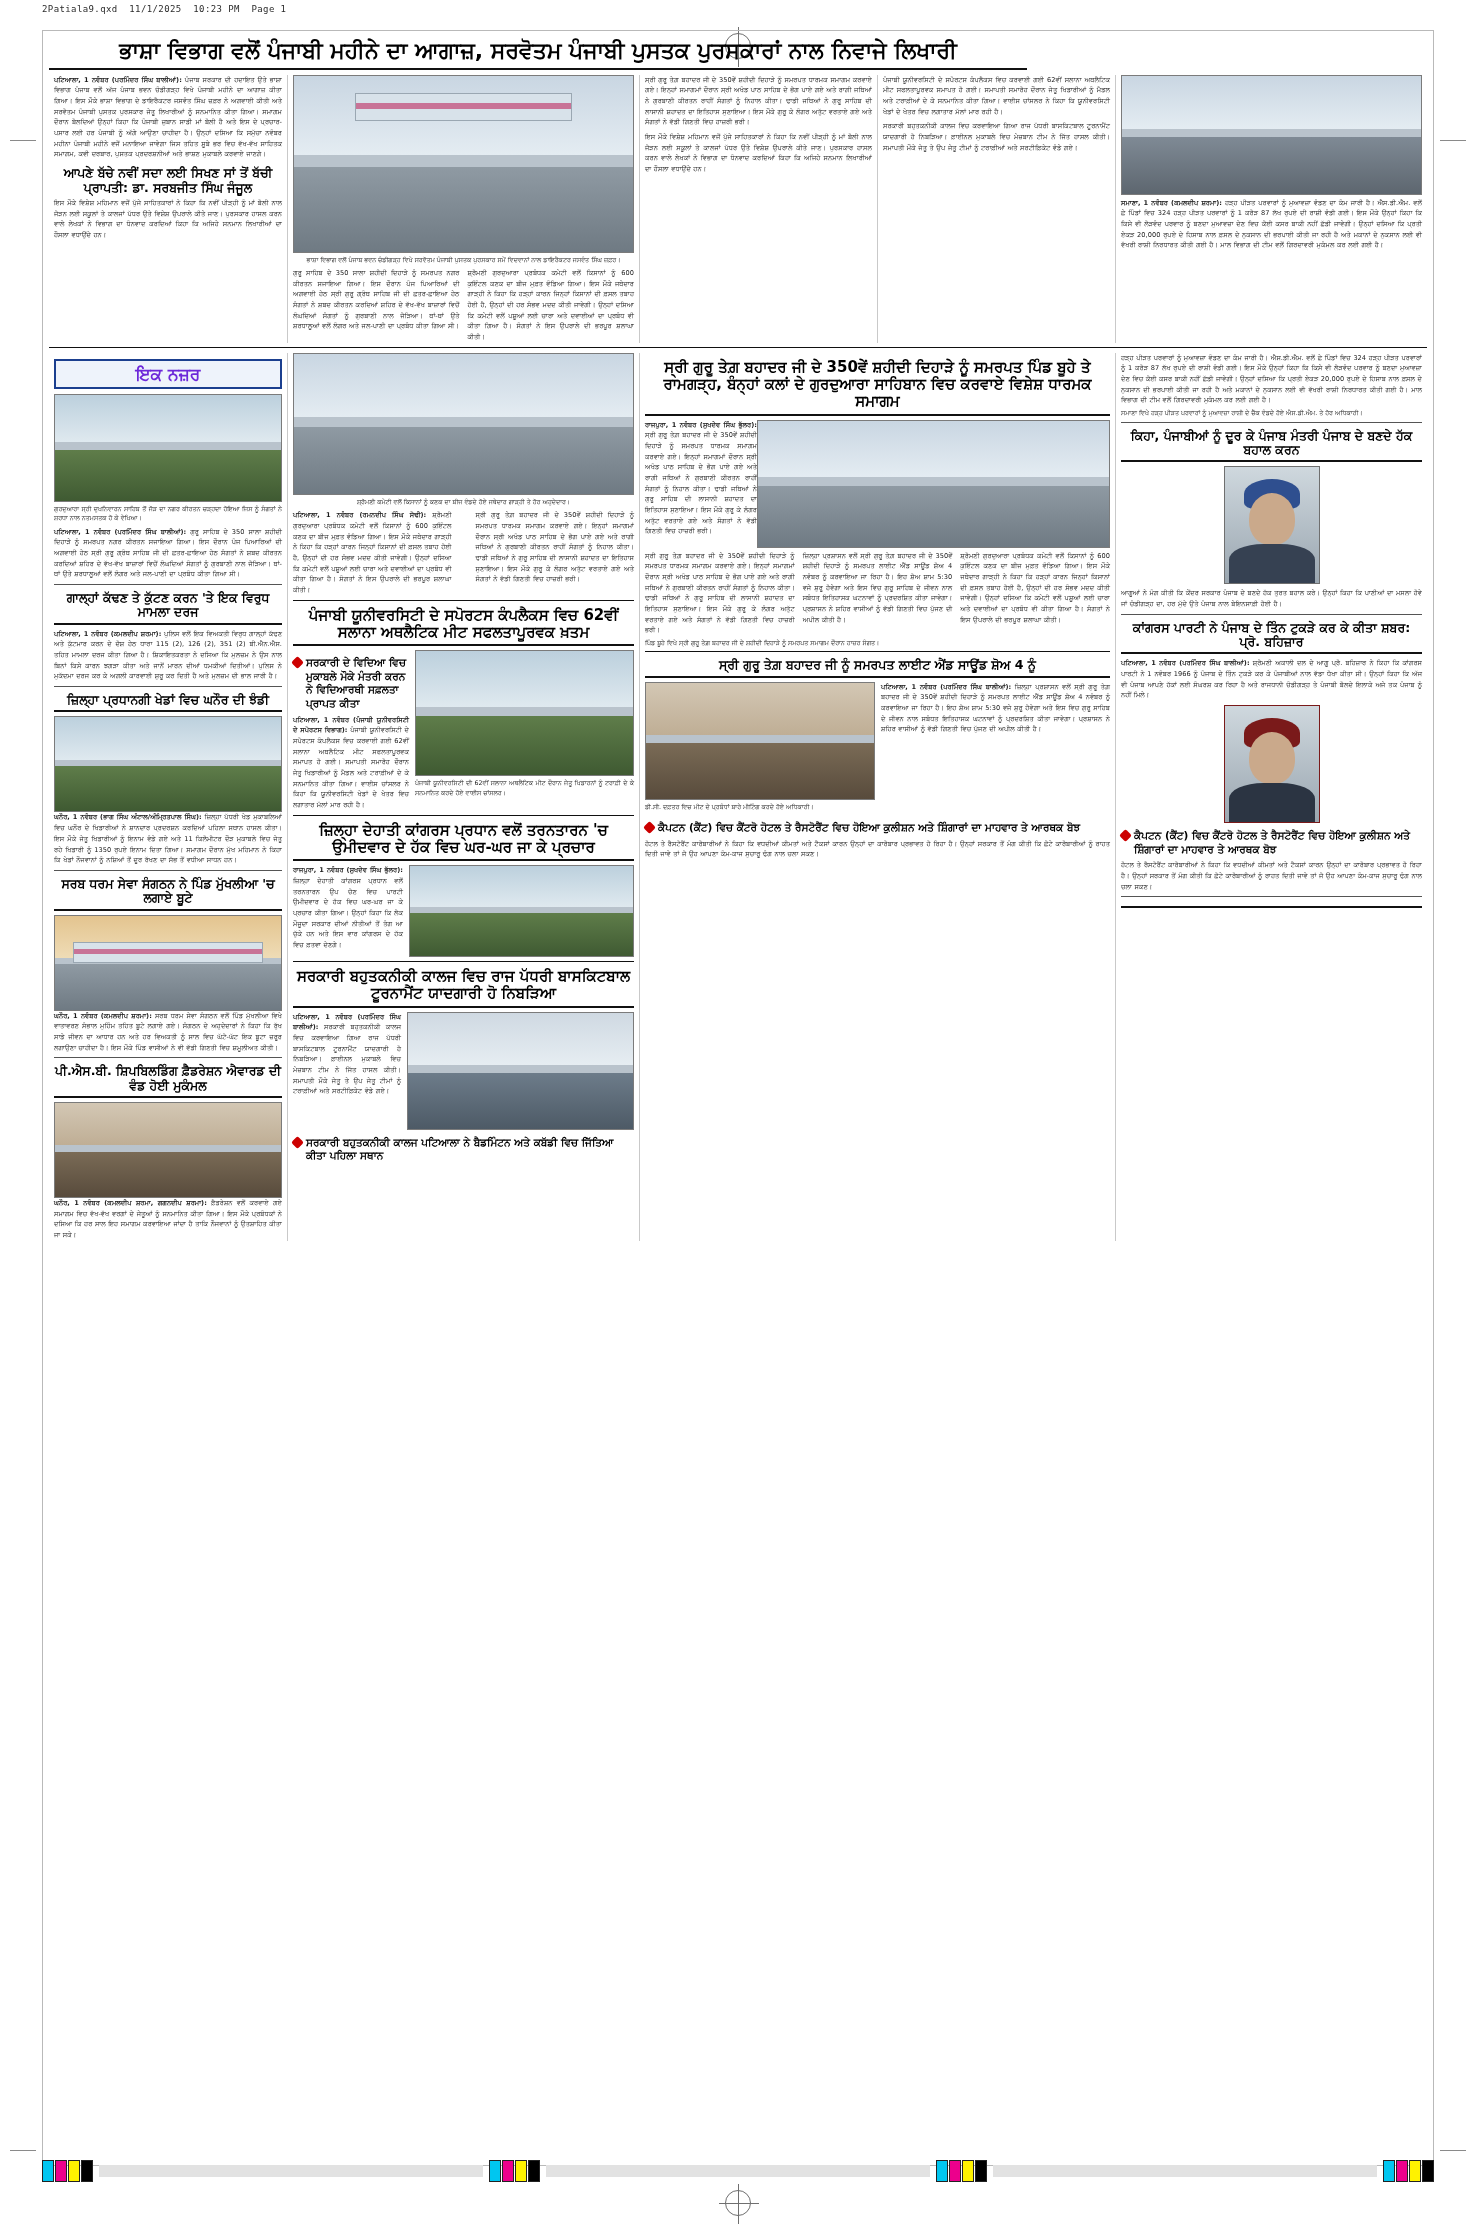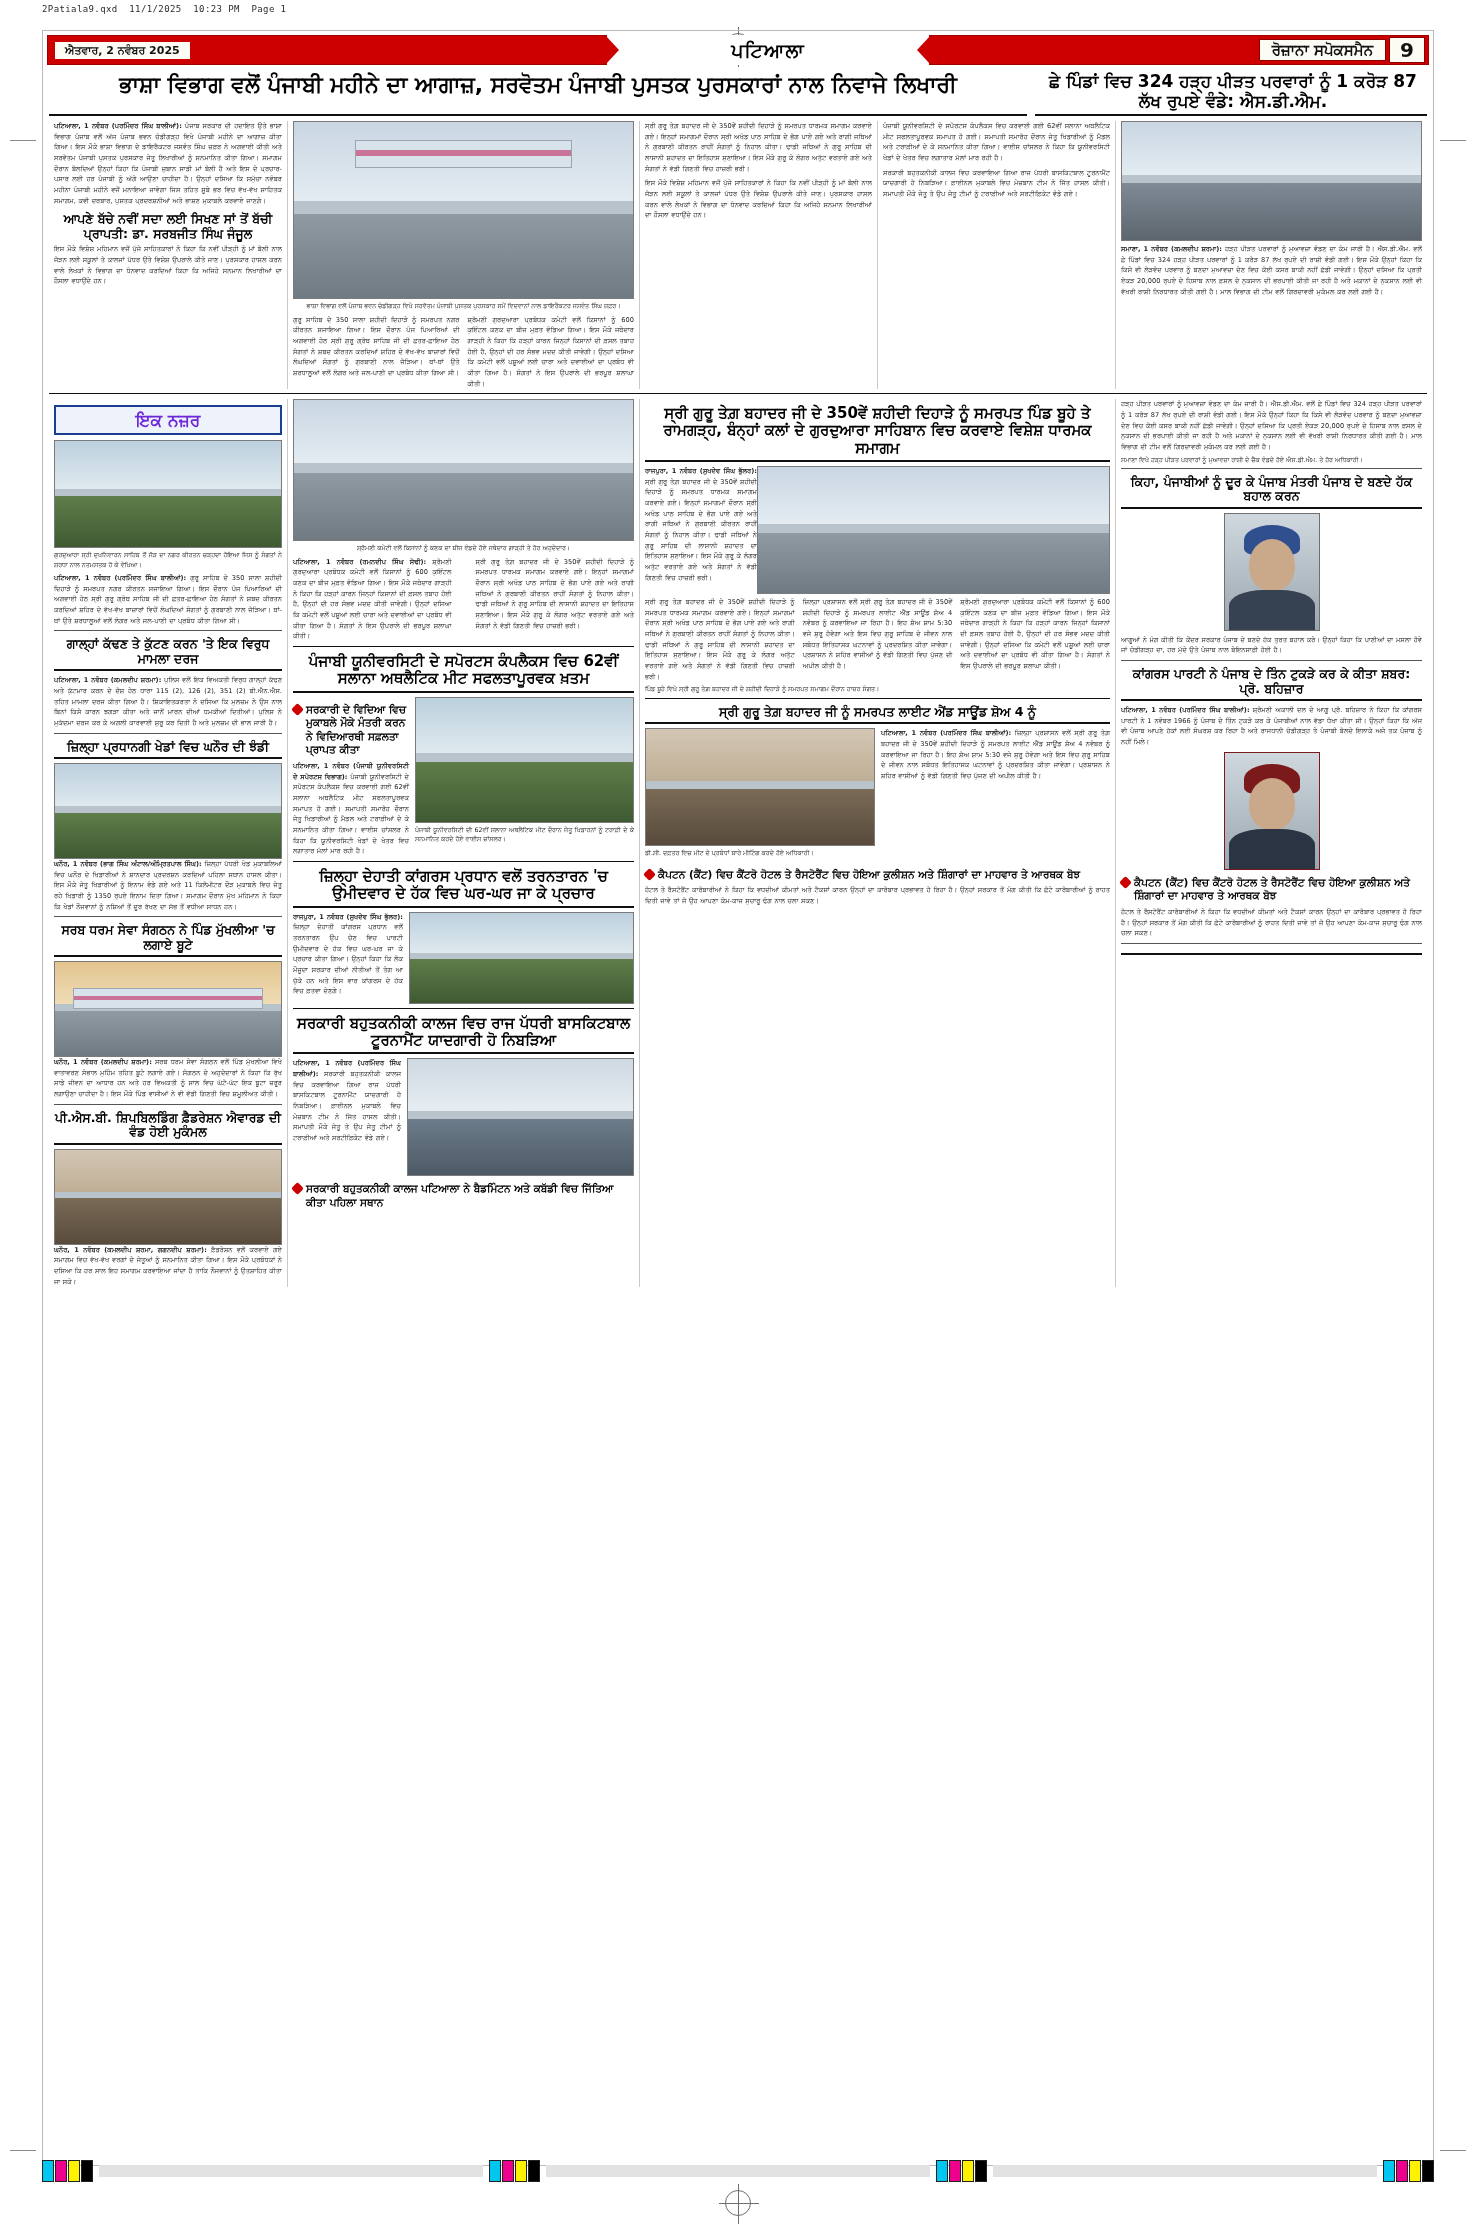--- a/index.html
+++ b/index.html
@@ -260,36 +260,25 @@
 
 <div class="cropmark" style="left:10px; top:140px; width:26px; height:1px;"></div>
 <div class="cropmark" style="left:10px; top:2150px; width:26px; height:1px;"></div>
 <div class="cropmark" style="right:10px; top:140px; width:26px; height:1px;"></div>
 <div class="cropmark" style="right:10px; top:2150px; width:26px; height:1px;"></div>
 <div class="regmark" style="left:725px; top:33px;"></div>
 <div class="regmark" style="left:725px; top:2190px;"></div>
 
 <div class="page">
 
-  <div class="masthead">
-    <div class="mh-red-left">
-      <div class="mh-date">ਐਤਵਾਰ, 2 ਨਵੰਬਰ 2025</div>
-    </div>
-    <div class="mh-center">ਪਟਿਆਲਾ</div>
-    <div class="mh-red-right">
-      <div class="mh-brand">ਰੋਜ਼ਾਨਾ ਸਪੋਕਸਮੈਨ</div>
-      <div class="mh-pageno">9</div>
-    </div>
-  </div>
 
   <div class="content">
 
     <div class="lead-heads">
       <div class="lead-head-left">ਭਾਸ਼ਾ ਵਿਭਾਗ ਵਲੋਂ ਪੰਜਾਬੀ ਮਹੀਨੇ ਦਾ ਆਗਾਜ਼, ਸਰਵੋਤਮ ਪੰਜਾਬੀ ਪੁਸਤਕ ਪੁਰਸਕਾਰਾਂ ਨਾਲ ਨਿਵਾਜੇ ਲਿਖਾਰੀ</div>
-      <div class="lead-head-right">ਛੇ ਪਿੰਡਾਂ ਵਿਚ 324 ਹੜ੍ਹ ਪੀੜਤ ਪਰਵਾਰਾਂ ਨੂੰ 1 ਕਰੋੜ 87 ਲੱਖ ਰੁਪਏ ਵੰਡੇ: ਐਸ.ਡੀ.ਐਮ.</div>
     </div>
 
     <div class="cols">
 
       <div class="col" style="flex:0 0 238px;">
         <div class="body-text">
           <b class="byline">ਪਟਿਆਲਾ, 1 ਨਵੰਬਰ (ਪਰਮਿੰਦਰ ਸਿੰਘ ਬਾਲੀਆਂ):</b>
           <span>ਪੰਜਾਬ ਸਰਕਾਰ ਦੀ ਹਦਾਇਤ ਉਤੇ ਭਾਸ਼ਾ ਵਿਭਾਗ ਪੰਜਾਬ ਵਲੋਂ ਅੱਜ ਪੰਜਾਬ ਭਵਨ ਚੰਡੀਗੜ੍ਹ ਵਿਖੇ ਪੰਜਾਬੀ ਮਹੀਨੇ ਦਾ ਆਗਾਜ਼ ਕੀਤਾ ਗਿਆ। ਇਸ ਮੌਕੇ ਭਾਸ਼ਾ ਵਿਭਾਗ ਦੇ ਡਾਇਰੈਕਟਰ ਜਸਵੰਤ ਸਿੰਘ ਜ਼ਫ਼ਰ ਨੇ ਅਗਵਾਈ ਕੀਤੀ ਅਤੇ ਸਰਵੋਤਮ ਪੰਜਾਬੀ ਪੁਸਤਕ ਪੁਰਸਕਾਰ ਜੇਤੂ ਲਿਖਾਰੀਆਂ ਨੂੰ ਸਨਮਾਨਿਤ ਕੀਤਾ ਗਿਆ। ਸਮਾਗਮ ਦੌਰਾਨ ਬੋਲਦਿਆਂ ਉਨ੍ਹਾਂ ਕਿਹਾ ਕਿ ਪੰਜਾਬੀ ਜ਼ੁਬਾਨ ਸਾਡੀ ਮਾਂ ਬੋਲੀ ਹੈ ਅਤੇ ਇਸ ਦੇ ਪ੍ਰਚਾਰ-ਪਸਾਰ ਲਈ ਹਰ ਪੰਜਾਬੀ ਨੂੰ ਅੱਗੇ ਆਉਣਾ ਚਾਹੀਦਾ ਹੈ। ਉਨ੍ਹਾਂ ਦਸਿਆ ਕਿ ਸਮੁੱਚਾ ਨਵੰਬਰ ਮਹੀਨਾ ਪੰਜਾਬੀ ਮਹੀਨੇ ਵਜੋਂ ਮਨਾਇਆ ਜਾਵੇਗਾ ਜਿਸ ਤਹਿਤ ਸੂਬੇ ਭਰ ਵਿਚ ਵੱਖ-ਵੱਖ ਸਾਹਿਤਕ ਸਮਾਗਮ, ਕਵੀ ਦਰਬਾਰ, ਪੁਸਤਕ ਪ੍ਰਦਰਸ਼ਨੀਆਂ ਅਤੇ ਭਾਸ਼ਣ ਮੁਕਾਬਲੇ ਕਰਵਾਏ ਜਾਣਗੇ।</span>
         </div>
         <div class="sub-head">ਆਪਣੇ ਬੱਚੇ ਨਵੀਂ ਸਦਾ ਲਈ ਸਿਖਣ ਸਾਂ ਤੋਂ ਬੱਚੀ ਪ੍ਰਾਪਤੀ: ਡਾ. ਸਰਬਜੀਤ ਸਿੰਘ ਜੰਜੂਲ</div>

